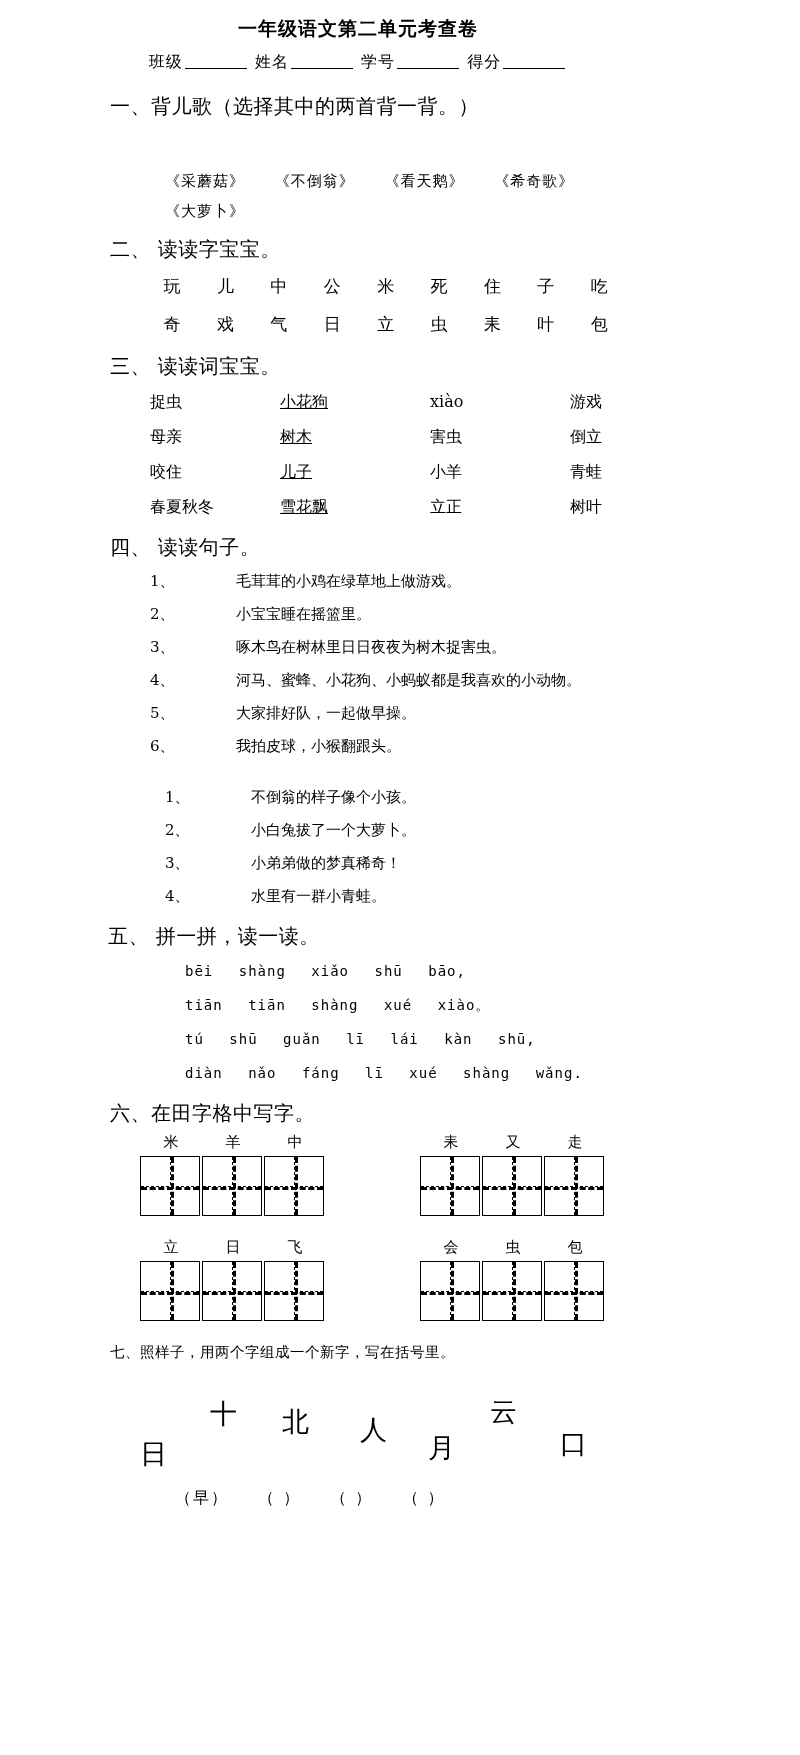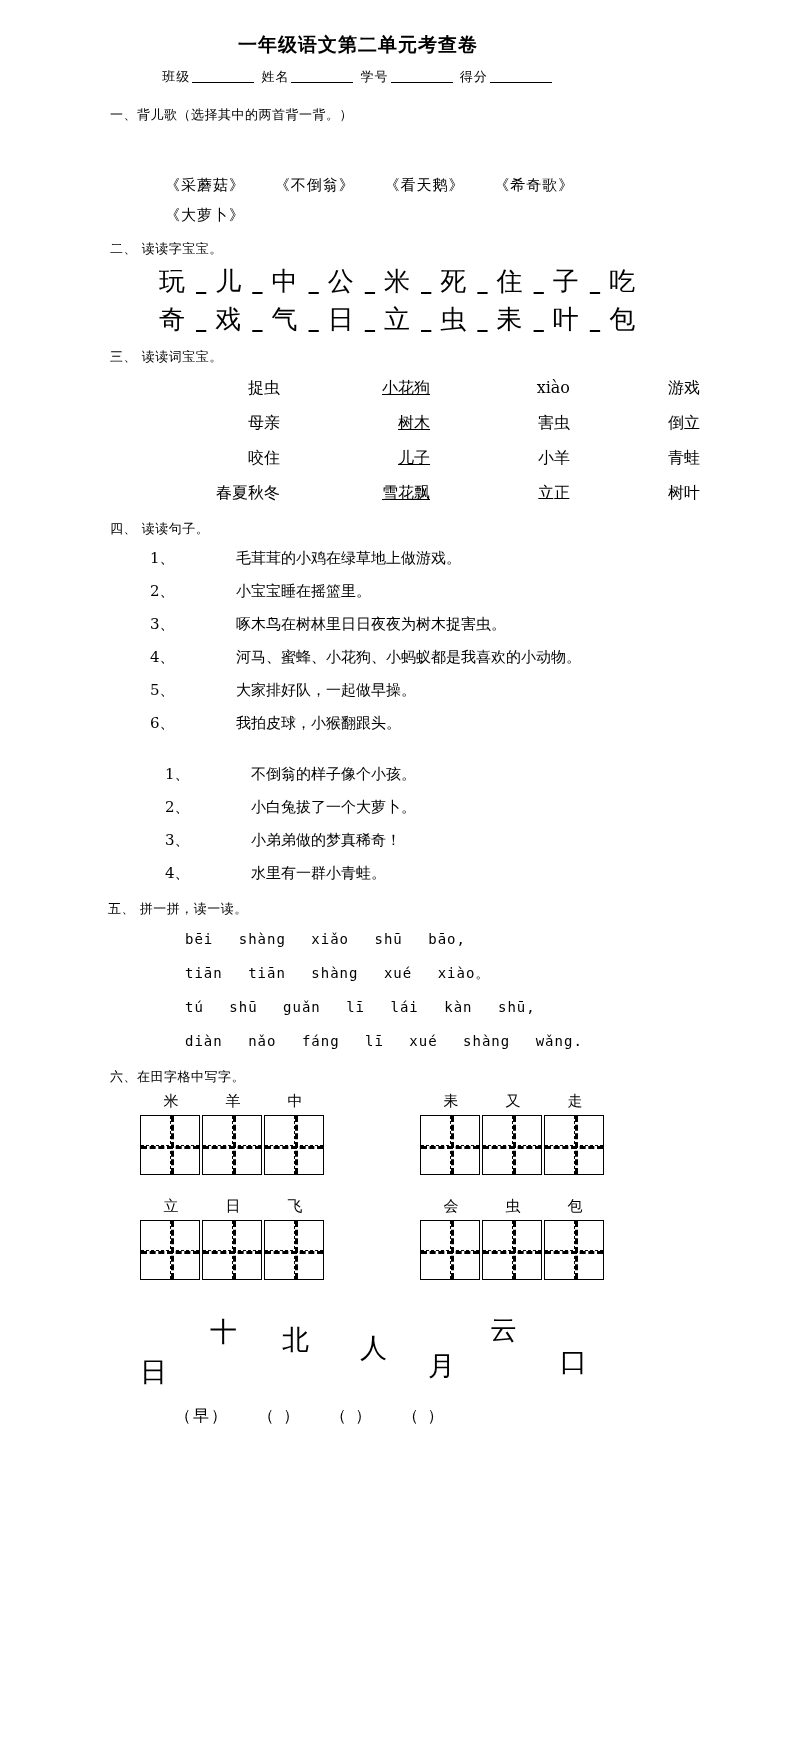--- a/index.html
+++ b/index.html
@@ -3,77 +3,76 @@
 <meta charset="utf-8">
 <style>
   html, body { margin:0; padding:0; }
   body {
     width: 800px;
     min-height: 1755px;
     background: #ffffff;
     font-family: "DejaVu Sans", "Liberation Sans", sans-serif;
     color: #000;
   }
-  .page { width: 716px; position: relative; padding-top: 26px; box-sizing: border-box; }
+  .page { width: 716px; position: relative; padding-top: 10px; box-sizing: border-box; }
 
   .title {
     text-align: center;
     font-size: 19px;
     font-weight: 600;
     letter-spacing: 1px;
     margin: 6px 0 10px 0;
   }
   .idline {
     text-align: center;
-    font-size: 13px;
+    font-size: 16px;
     letter-spacing: 1px;
     margin-bottom: 20px;
   }
   .idline .blank {
     display: inline-block;
     border-bottom: 1px solid #000;
     width: 62px;
     vertical-align: -2px;
     margin: 0 2px;
   }
 
   .sec-head {
-    font-size: 13px;
+    font-size: 20px;
     margin: 10px 0 4px 0;
     padding-left: 110px;
     letter-spacing: 0.5px;
   }
   .sec-head.indent-sm { padding-left: 108px; }
 
   .songs {
     padding-left: 165px;
     font-size: 15px;
     line-height: 30px;
     letter-spacing: 1px;
     margin-top: 46px;
   }
   .songs span { display: inline-block; margin-right: 24px; }
 
   .bigchars {
     padding-left: 150px;
-    font-size: 26px;
+    font-size: 17px;
     line-height: 38px;
     letter-spacing: 2px;
     font-family: "DejaVu Serif", "Liberation Serif", serif;
-    text-decoration: underline;
   }
   .bigchars span { display: inline-block; width: 46px; text-align: center; }
 
   .wordgrid {
     padding-left: 150px;
     font-size: 16px;
     font-family: "DejaVu Serif", "Liberation Serif", serif;
   }
   .wordrow { display: flex; line-height: 35px; }
-  .wordrow .cell { width: 130px; text-align: right; }
+  .wordrow .cell { width: 130px; text-align: left; }
   .wordrow .cell.c2 { width: 150px; text-decoration: underline; }
   .wordrow .cell.c3 { width: 140px; }
 
   .sentlist { padding-left: 150px; font-size: 15px; font-family: "DejaVu Serif","Liberation Serif",serif; }
   .sentitem { display: flex; line-height: 33px; }
   .sentitem .num { width: 42px; flex: none; }
   .sentitem .txt { max-width: 400px; margin-left: 44px; }
 
   .sentlist.second { padding-left: 165px; margin-top: 18px; }
 
@@ -335,20 +334,21 @@
         <div class="tzg-boxes">
           <div class="tzg-cell"></div>
           <div class="tzg-cell"></div>
           <div class="tzg-cell"></div>
         </div>
       </div>
     </div>
 
   </div>
 
+  <div class="sec7">七、照样子，用两个字组成一个新字，写在括号里。</div>
   <div class="charmix">
     <span style="left:140px; top:58px;">日</span>
     <span style="left:210px; top:18px;">十</span>
     <span style="left:282px; top:26px;">北</span>
     <span style="left:360px; top:34px;">人</span>
     <span style="left:428px; top:52px;">月</span>
     <span style="left:490px; top:16px;">云</span>
     <span style="left:560px; top:48px;">口</span>
   </div>
   <div class="parens">

